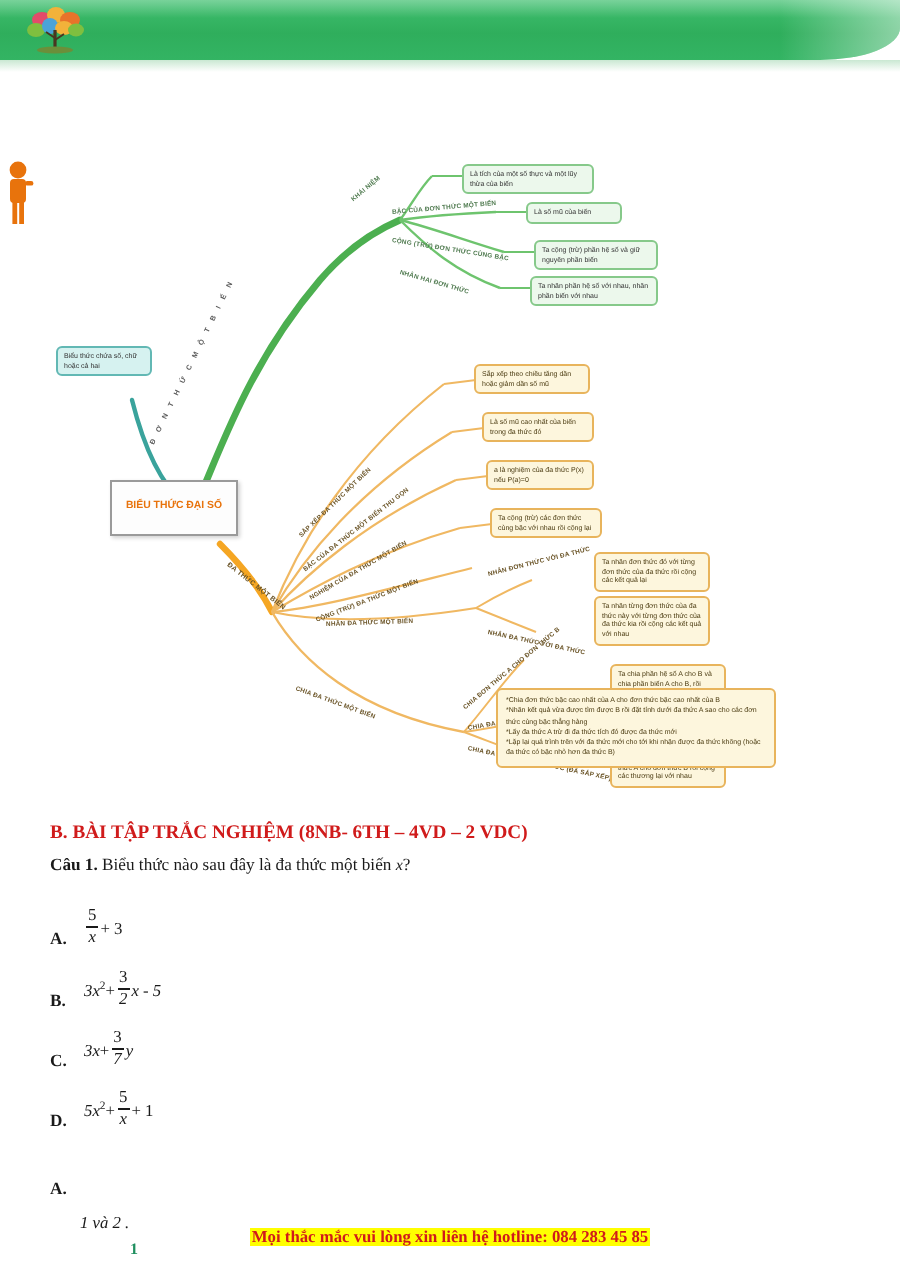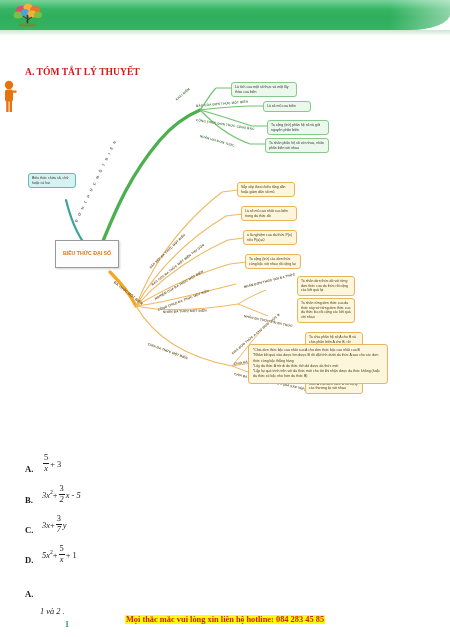--- a/index.html
+++ b/index.html
@@ -130,21 +130,20 @@
     <ellipse cx="10" cy="12" rx="4.5" ry="3.5" fill="#7fbf3f"></ellipse>
     <ellipse cx="17" cy="10" rx="4" ry="4" fill="#4aa3d8"></ellipse>
     <ellipse cx="24" cy="11" rx="4.5" ry="3.5" fill="#f2b23a"></ellipse>
     <ellipse cx="30" cy="12" rx="4" ry="3.2" fill="#7fbf3f"></ellipse>
     <path d="M19.5 12 L19.5 21" stroke="#4a3520" stroke-width="1.6" fill="none"></path>
     <path d="M19.5 16 L15 13 M19.5 17 L24 14" stroke="#4a3520" stroke-width="1" fill="none"></path>
     <ellipse cx="19.5" cy="22" rx="9" ry="1.8" fill="#6b8f3a"></ellipse>
   </svg>
 
 
-  <div class="sec-a">A. TÓM TẮT LÝ THUYẾT</div>
 
   <div class="mindmap">
 
     <svg width="450" height="320">
 
       <path d="M92 172 C84 165, 74 152, 66 120" stroke="#3aa39c" stroke-width="2.2" fill="none" stroke-linecap="round"></path>
 
       <path d="M100 168 C112 140, 126 100, 160 60 C172 46, 186 36, 200 30" stroke="#4caf50" stroke-width="3.4" fill="none" stroke-linecap="round"></path>
 
       <path d="M200 30 C206 22, 210 14, 216 8" stroke="#6ec46e" stroke-width="1.2" fill="none"></path>
@@ -228,21 +227,27 @@
     <div class="bubble bub-orange" style="left:305px; top:294px; width:58px;">Ta chia từng đơn thức của đa thức A cho đơn thức B rồi cộng các thương lại với nhau</div>
 
     <div class="bubble bub-orange" style="left:248px; top:264px; width:140px; padding:3px 4px; line-height:1.5;">
       <div>*Chia đơn thức bậc cao nhất của A cho đơn thức bậc cao nhất của B</div>
       <div>*Nhân kết quả vừa được tìm được B rồi đặt tính dưới đa thức A sao cho các đơn thức cùng bậc thẳng hàng</div>
       <div>*Lấy đa thức A trừ đi đa thức tích đó được đa thức mới</div>
       <div>*Lặp lại quá trình trên với đa thức mới cho tới khi nhận được đa thức không (hoặc đa thức có bậc nhỏ hơn đa thức B)</div>
     </div>
   </div>
 
-
+  <div class="sec-b">B. BÀI TẬP TRẮC NGHIỆM (8NB- 6TH – 4VD – 2 VDC)</div>
+
+  <div class="q-line" style="left:25px; top:427px;">
+    <span class="q-label">Câu 1.</span>
+    <span>Biểu thức nào sau đây là đa thức một biến</span>
+    <i style="font-size:8px;">x</i><span>?</span>
+  </div>
 
   <div class="opt-letter" style="left:25px; top:464px;">A.</div>
   <div class="math" style="left:42px; top:454px;">
     <span class="frac"><span class="num">5</span><span class="den">x</span></span><span style="font-style:normal;">+ 3</span>
   </div>
 
   <div class="opt-letter" style="left:25px; top:495px;">B.</div>
   <div class="math" style="left:42px; top:485px;">
     <span>3x</span><sup class="e">2</sup><span style="font-style:normal;">+</span><span class="frac"><span class="num">3</span><span class="den">2</span></span><span>x - 5</span>
   </div>

